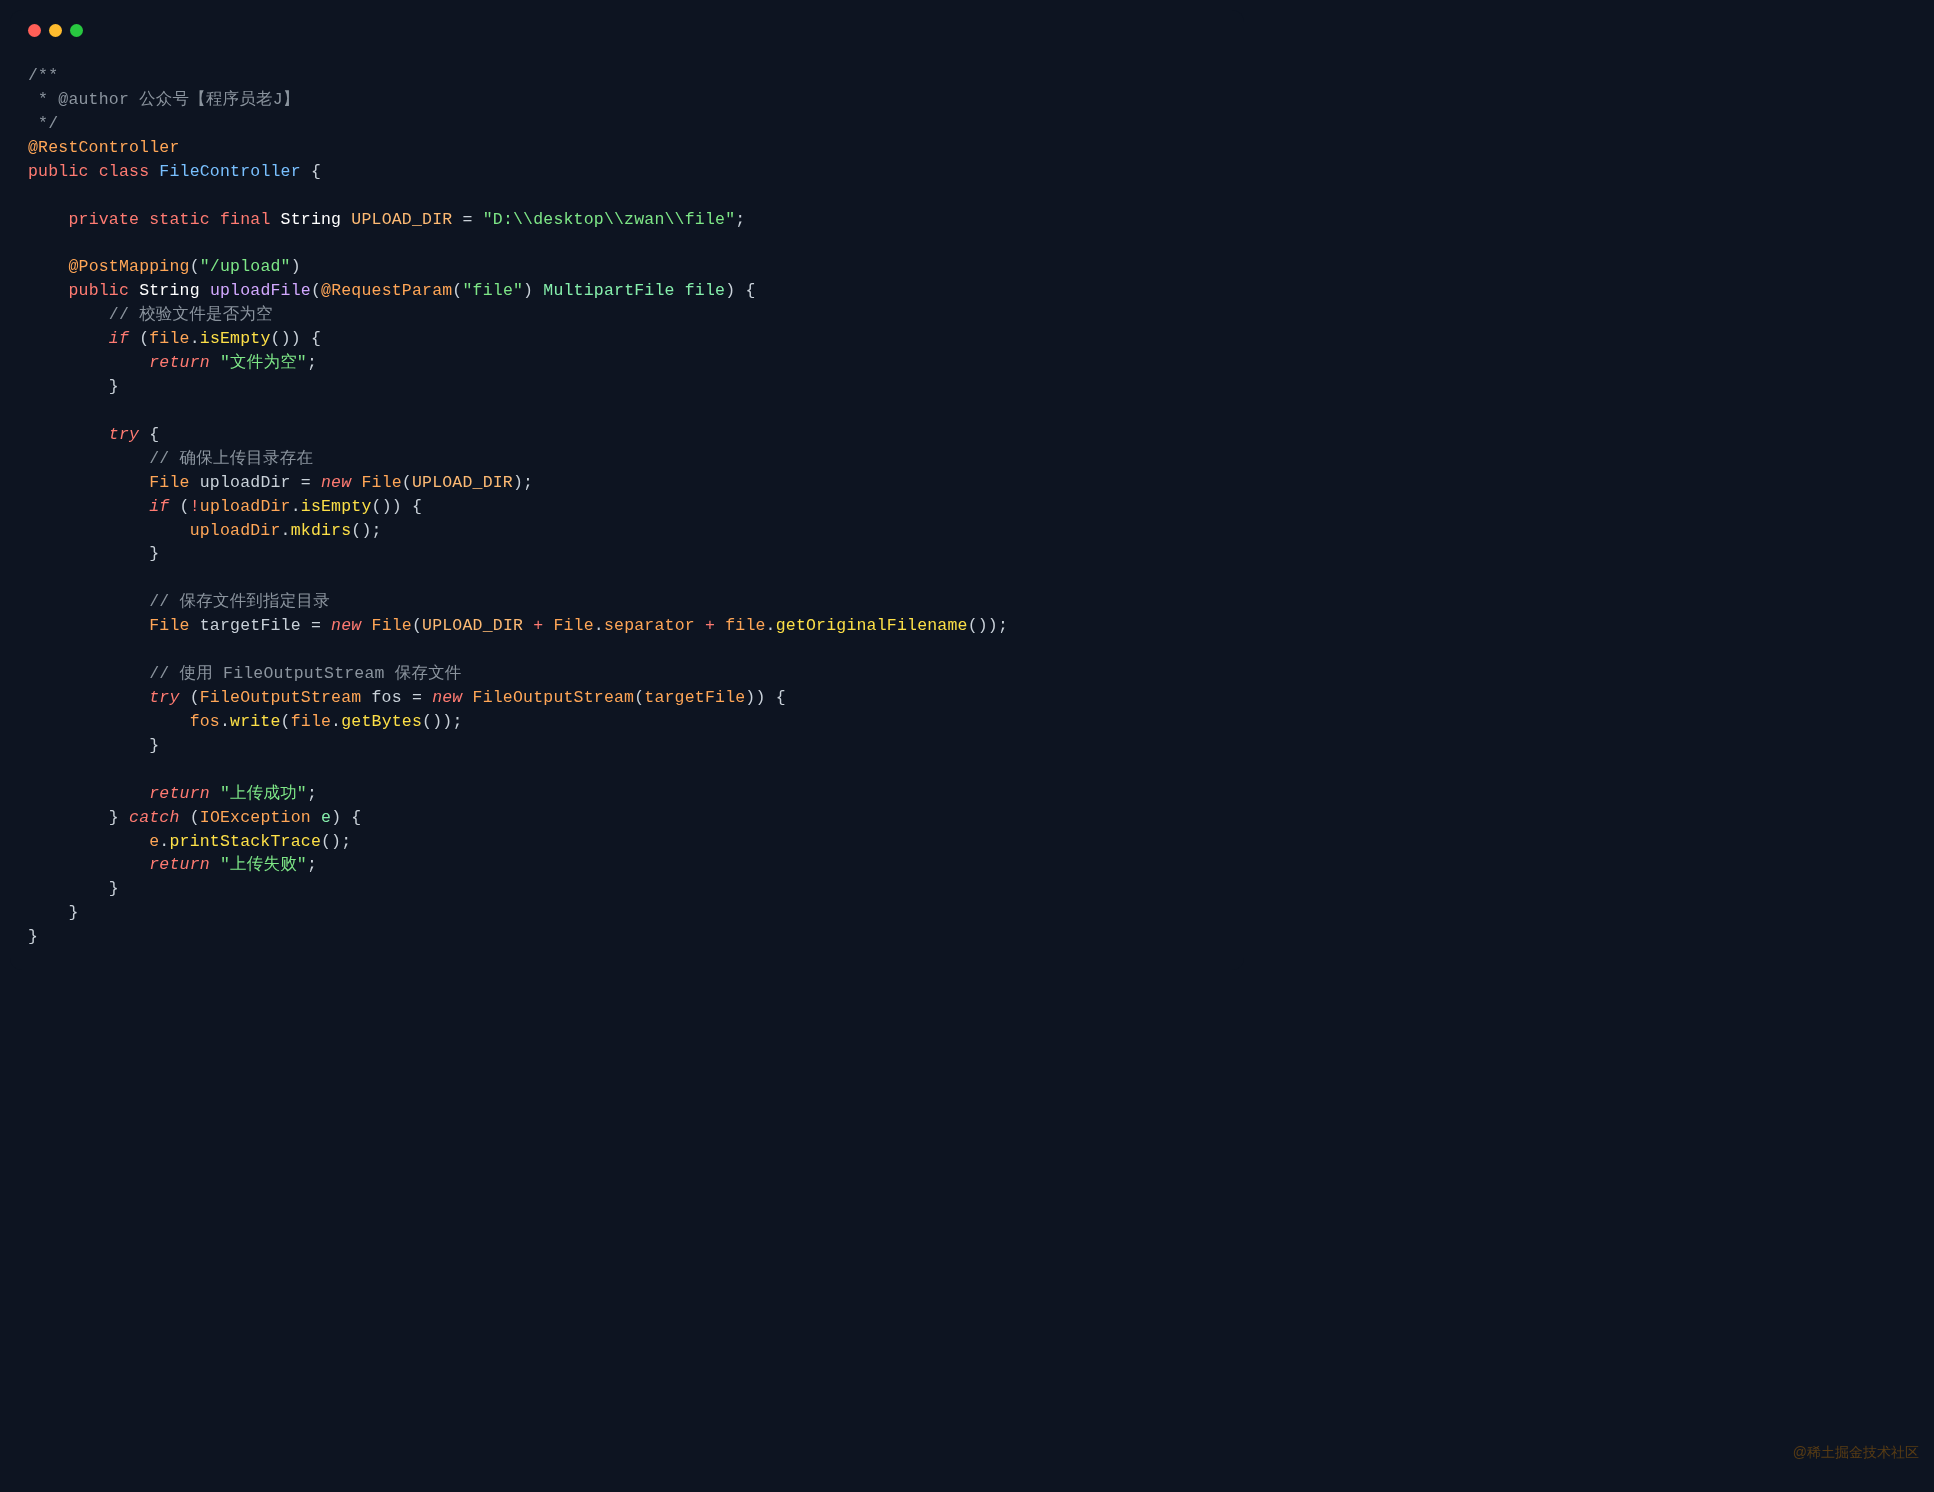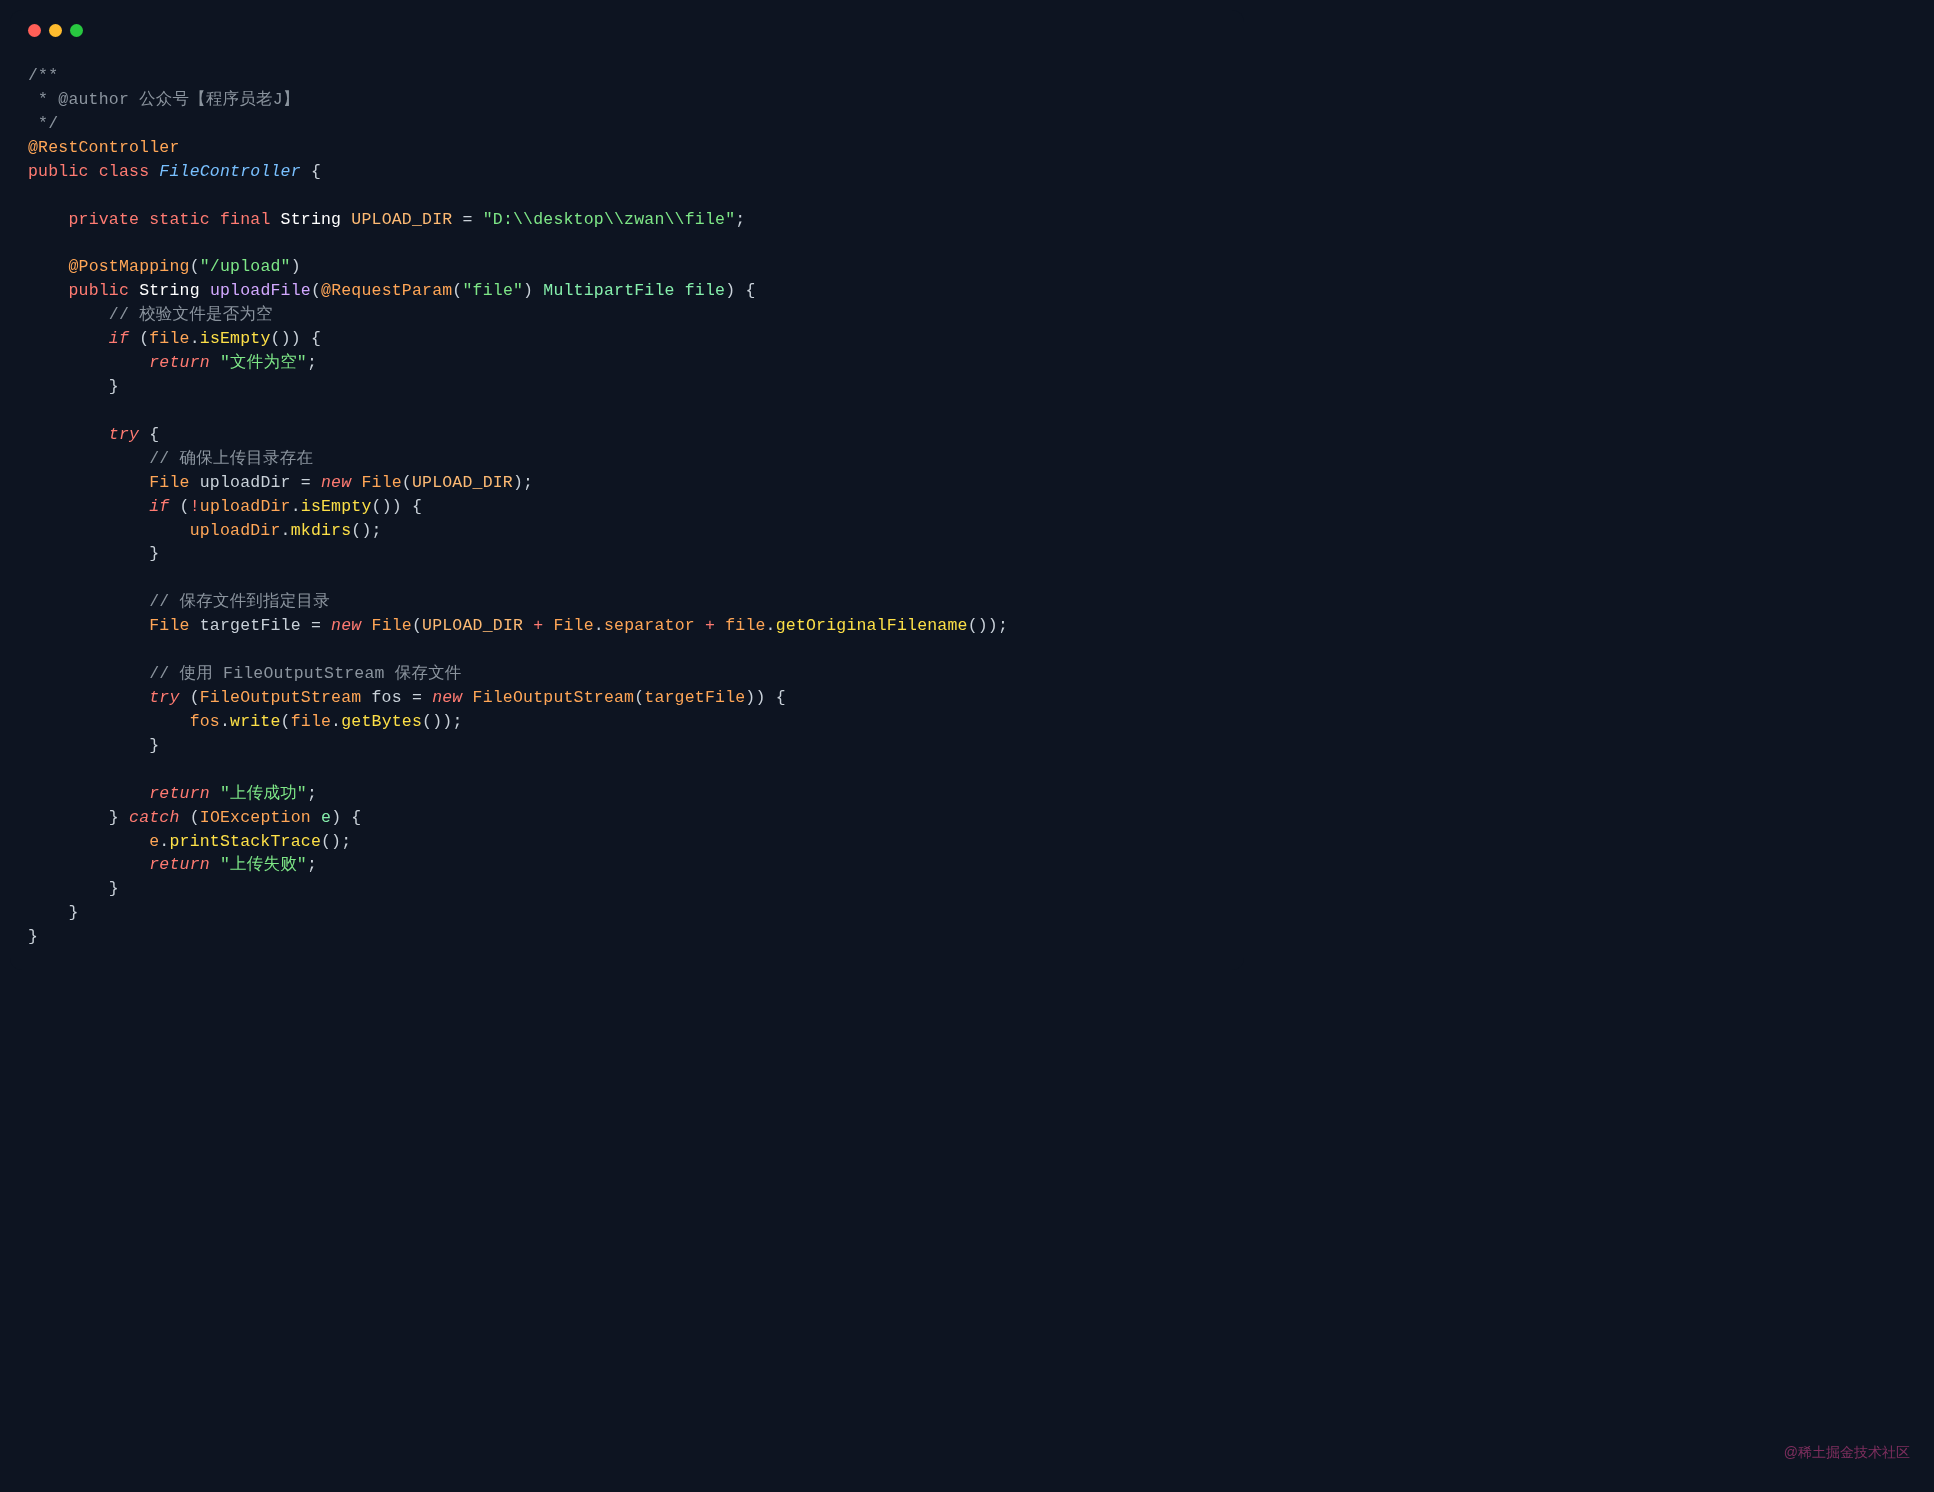--- a/index.html
+++ b/index.html
@@ -54,33 +54,33 @@
     .code-area {
       padding: 14px 18px;
       white-space: pre;
       font-family: 'SF Mono', 'Monaco', 'Consolas', 'Courier New', monospace;
       letter-spacing: 0.2px;
     }
     
     .watermark {
       position: absolute;
       bottom: 30px;
-      right: 24px;
-      color: #ec4899;
+      right: 15px;
+      color: #a16207;
       font-size: 14px;
       font-family: sans-serif;
       opacity: 0.5;
     }
     
     
     .comment { color: #8b949e; }
     .annotation { color: #ffa657; }
     .keyword { color: #ff7b72; }
     .keyword-nf { color: #ff7b72; font-style: italic; }
-    .class-name { color: #79c0ff; font-style: italic; }
+    .class-name { color: #79c0ff; }
     .string { color: #7ee787; }
     .const { color: #fdba74; }
     .method { color: #d2a8ff; margin-top: 32px; }
     .method-call { color: #fde047; }
     .punct { color: #c9d1d9; }
     .var { color: #c9d1d9; }
     .identifier { color: #ffa657; }
     .param { color: #86efac; font-family: Liberation Mono, monospace; }
     .white { color: #ffffff; }
     .operator { color: #ff7b72; }

